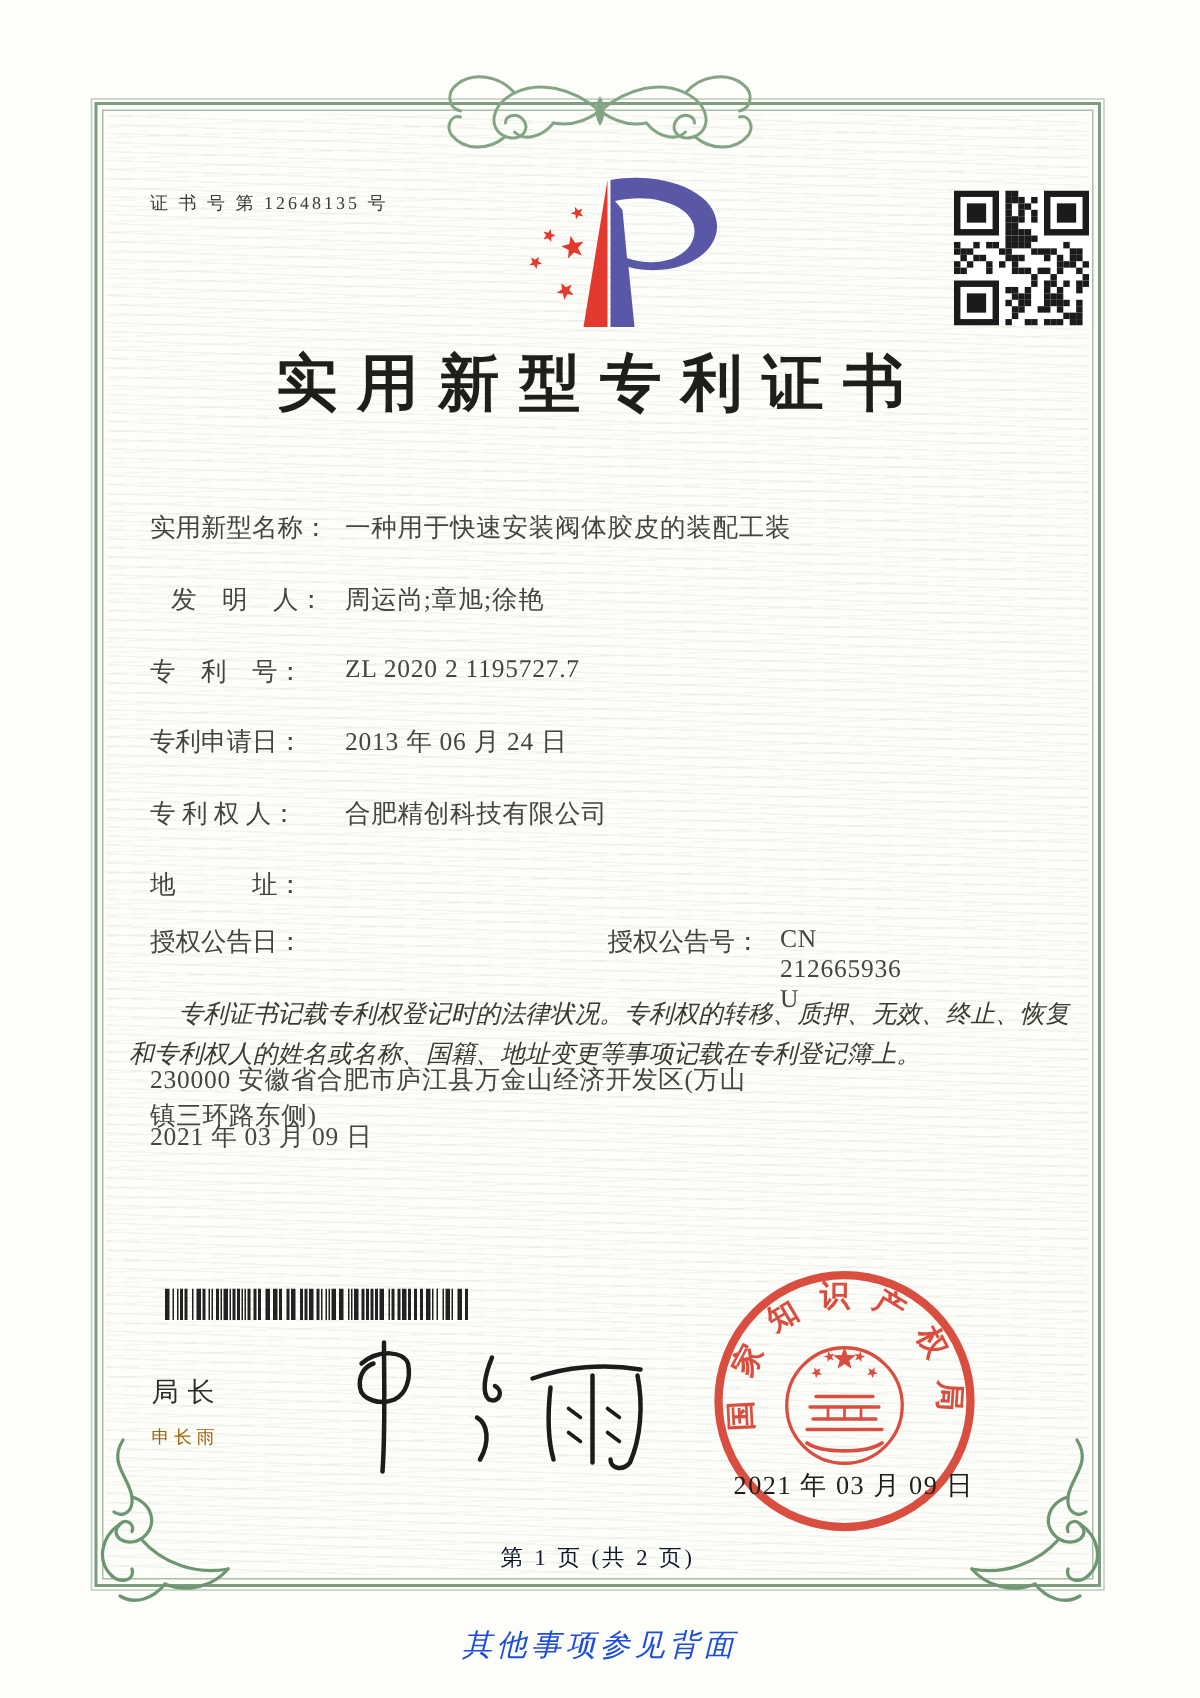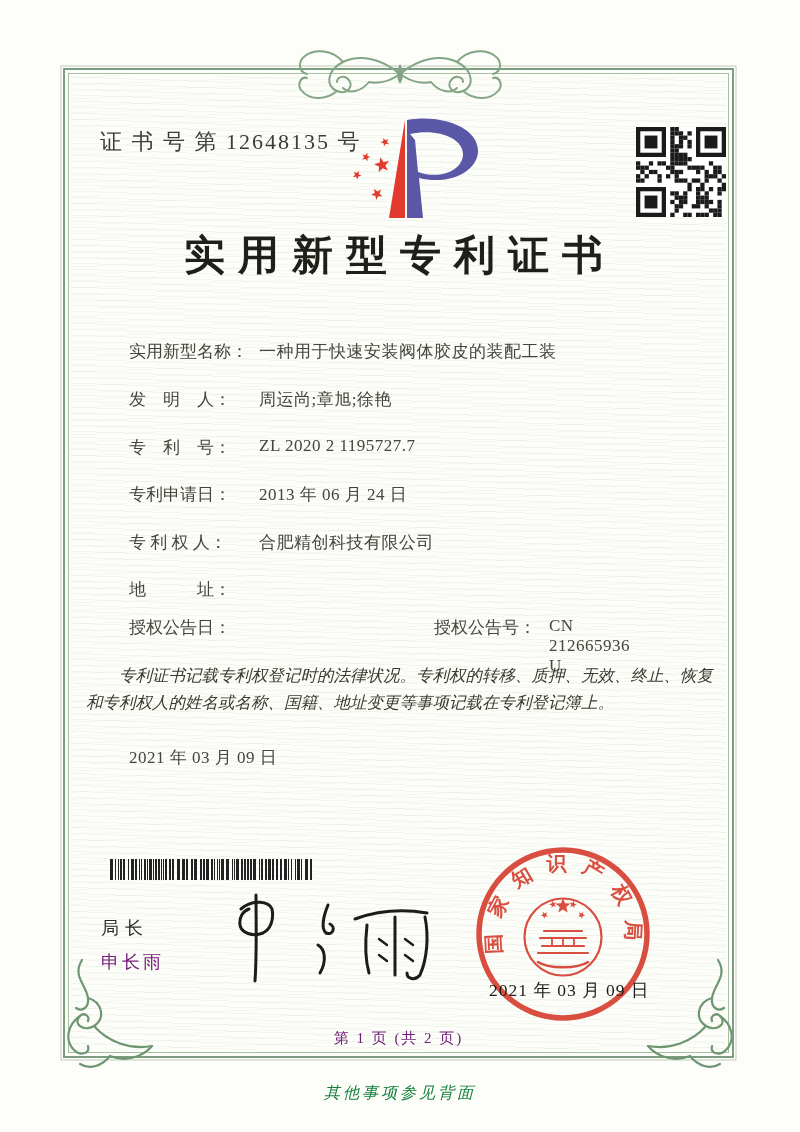--- a/index.html
+++ b/index.html
@@ -19,48 +19,48 @@
     box-sizing:border-box;
   }
   .frame-inner{position:absolute;inset:3px;border:1px solid #a9bfa4;}
   .guilloche{
     position:absolute;inset:6px;pointer-events:none;
     background:
       repeating-linear-gradient(2deg, rgba(150,178,148,.10) 0 1px, transparent 1px 6px),
       repeating-linear-gradient(-2deg, rgba(150,178,148,.07) 0 1px, transparent 1px 7px);
   }
   .ornament{position:absolute;}
-  .cert-number{position:absolute;left:100px;top:127px;font-size:22px;letter-spacing:2px;color:#3c3c36;}
+  .cert-number{position:absolute;left:100px;top:127px;font-size:12px;letter-spacing:2px;color:#3c3c36;}
   .logo{position:absolute;left:333px;top:112px;}
   .qr{position:absolute;left:636px;top:127px;}
   .doc-title{
     position:absolute;left:0;top:228px;width:100%;
     text-align:center;font-size:41px;font-weight:600;
     letter-spacing:13px;box-sizing:border-box;color:#1f1f1a;
   }
   .fields{position:absolute;left:100px;top:340px;width:540px;font-size:17px;color:#45453e;}
-  .field-row{position:absolute;left:0;display:flex;margin-left:29px;}
+  .field-row{position:absolute;left:0;display:flex;}
   .field-label{display:inline-block;width:130px;flex:0 0 130px;}
   .field-value{display:inline-block;letter-spacing:.5px;}
   .addr .field-value{width:405px;line-height:24px;}
   .grant-no{position:absolute;left:305px;top:0;display:flex;}
   .grant-no .field-label{width:115px;flex:0 0 115px;}
   .paragraphs{
     position:absolute;left:86px;top:662px;width:634px;
     font-size:16.5px;line-height:27px;color:#3a3a30;font-style:italic;
   }
   .paragraphs p{margin:0;text-indent:2em;}
   .barcode{position:absolute;left:110px;top:859px;}
   .commissioner-title{position:absolute;left:101px;top:916px;font-size:18px;letter-spacing:6px;color:#2e2e28;}
-  .commissioner-name{position:absolute;left:101px;top:950px;font-size:18px;letter-spacing:3px;color:#701a75;}
+  .commissioner-name{position:absolute;left:101px;top:950px;font-size:12px;letter-spacing:3px;color:#a16207;}
   .signature{position:absolute;left:225px;top:883px;}
   .seal{position:absolute;left:474px;top:845px;opacity:.9;}
   .seal-date{position:absolute;left:489px;top:978px;font-size:17.5px;letter-spacing:1px;color:#1d1d1a;}
-  .page-indicator{position:absolute;left:63px;top:1029px;width:671px;text-align:center;font-size:15px;letter-spacing:2px;color:#701a75;}
-  .back-note{position:absolute;left:0;top:1083px;width:100%;text-align:center;font-size:16px;font-style:italic;letter-spacing:3px;color:#15803d;font-family:Liberation Mono, monospace;}
+  .page-indicator{position:absolute;left:63px;top:1029px;width:671px;text-align:center;font-size:15px;letter-spacing:2px;color:#0f172a;}
+  .back-note{position:absolute;left:0;top:1083px;width:100%;text-align:center;font-size:20px;font-style:italic;letter-spacing:3px;color:#1d4ed8;font-family:Liberation Mono, monospace;}
 </style>
 </head>
 <body>
 
 <div class="page">
 
   <div class="frame">
     <div class="frame-inner"></div>
     <div class="guilloche"></div>
   </div>
@@ -255,38 +255,39 @@
       <rect x="8.4" y="67.2" width="12.600000000000001" height="12.600000000000001" fill="#1b1b1b"></rect>
     </svg>
 
   <div class="doc-title">实用新型专利证书</div>
 
   <div class="fields">
     <div class="field-row" style="top:0;">
       <span class="field-label">实用新型名称：</span>
       <span class="field-value">一种用于快速安装阀体胶皮的装配工装</span>
     </div>
-    <div class="field-row" style="top:48px;">
+    <div class="field-row" style="top:48px;text-align:center;">
       <span class="field-label">发　明　人：</span>
       <span class="field-value">周运尚;章旭;徐艳</span>
     </div>
     <div class="field-row" style="top:96px;">
       <span class="field-label">专　利　号：</span>
       <span class="field-value">ZL 2020 2 1195727.7</span>
     </div>
     <div class="field-row" style="top:143px;">
       <span class="field-label">专利申请日：</span>
       <span class="field-value">2013 年 06 月 24 日</span>
     </div>
     <div class="field-row" style="top:191px;">
       <span class="field-label">专 利 权 人：</span>
       <span class="field-value">合肥精创科技有限公司</span>
     </div>
     <div class="field-row addr" style="top:238px;flex-direction:column;">
       <span class="field-label">地　　　址：</span>
+      <span class="field-value">230000 安徽省合肥市庐江县万金山经济开发区(万山镇三环路东侧)</span>
     </div>
     <div class="field-row" style="top:276px;flex-direction:column;">
       <span class="field-label">授权公告日：</span>
       <span class="field-value">2021 年 03 月 09 日</span>
       <span class="grant-no">
         <span class="field-label">授权公告号：</span>
         <span class="field-value">CN 212665936 U</span>
       </span>
     </div>
   </div>

